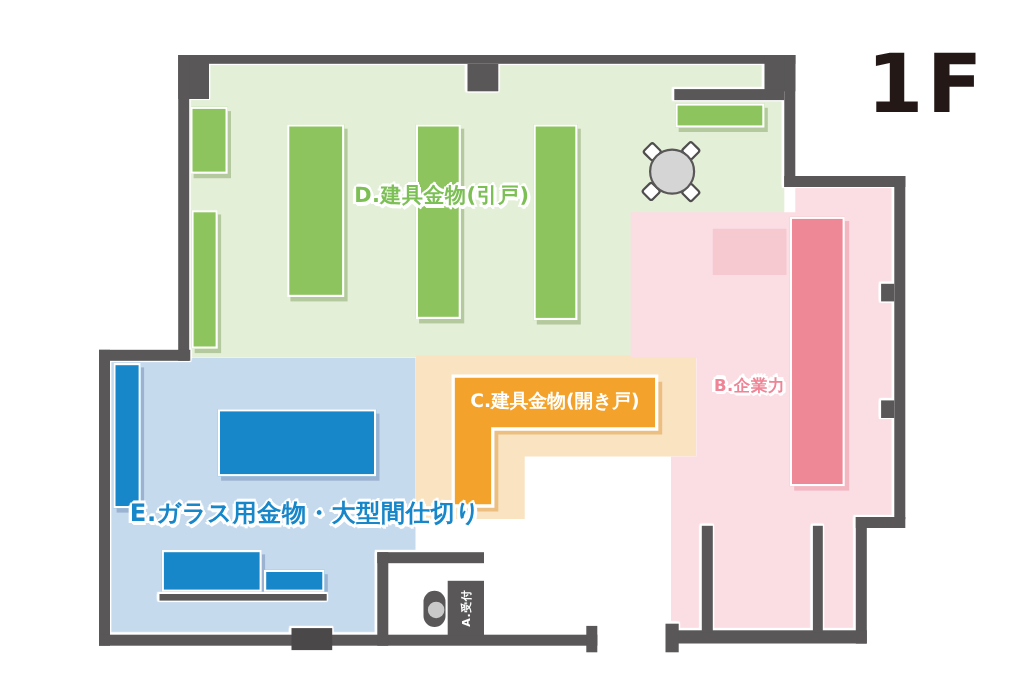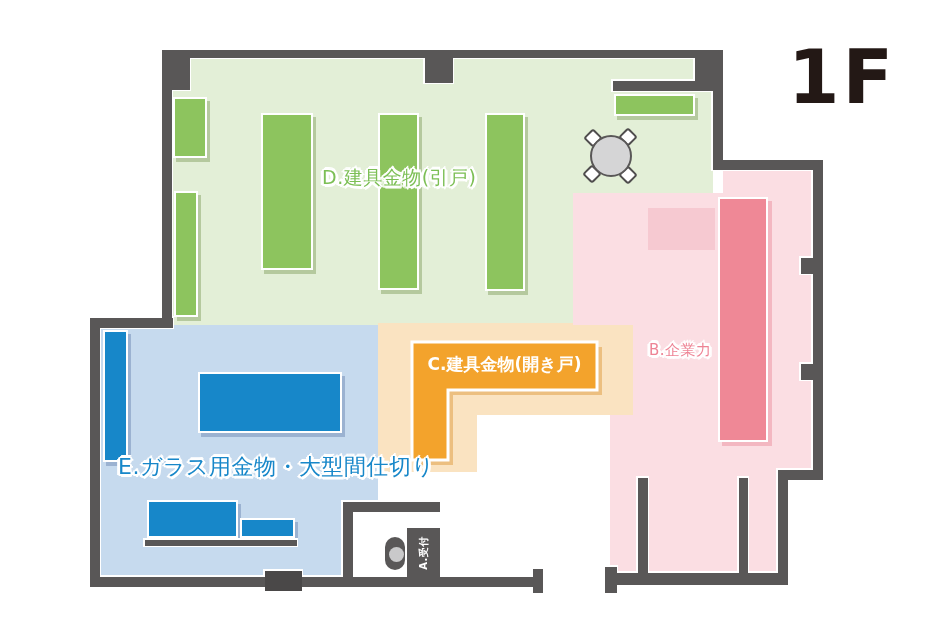--- a/index.html
+++ b/index.html
@@ -34,21 +34,21 @@
   .chair{position:absolute;width:14px;height:14px;background:#fff;border:2.5px solid #4f4d4d;
     border-radius:3px;transform:rotate(45deg);box-sizing:border-box;}
   .person-body{position:absolute;left:385px;top:537px;width:20px;height:33px;border-radius:10px;
     background:var(--wall,#595757);}
   .person-head{position:absolute;left:389px;top:547px;width:15px;height:15px;border-radius:50%;
     background:var(--head_fill,#c9c9ca);}
   .desk{position:absolute;left:407px;top:528px;width:33px;height:50px;background:var(--wall,#595757);
     display:flex;align-items:center;justify-content:center;}
   .desk span{transform:rotate(-90deg);color:#fff;font-size:10px;font-weight:bold;white-space:nowrap;letter-spacing:0.5px;}
   
-  .zlabel{position:absolute;font-weight:normal;white-space:nowrap;letter-spacing:0.5px;
+  .zlabel{position:absolute;font-weight:bold;white-space:nowrap;letter-spacing:0.5px;
     text-shadow:2px 0 0 #fff,-2px 0 0 #fff,0 2px 0 #fff,0 -2px 0 #fff,
       1.5px 1.5px 0 #fff,-1.5px 1.5px 0 #fff,1.5px -1.5px 0 #fff,-1.5px -1.5px 0 #fff,
       3px 1px 0 #fff,-3px 1px 0 #fff,1px 3px 0 #fff,1px -3px 0 #fff;}
   .lbl-d{left:322px;top:165px;font-size:19px;color:var(--z-d-text,#7cbf55);}
   .lbl-b{left:649px;top:341px;font-size:15px;color:var(--z-b-text,#ee8495);}
   .lbl-e{left:118px;top:452px;font-size:22px;color:var(--z-e-text,#1787c9);}
   .lbl-c{left:412px;top:353px;width:185px;text-align:center;font-size:17px;color:var(--z-c-text,#ffffff);
     position:absolute;font-weight:bold;white-space:nowrap;}
   .floor-title{position:absolute;left:788px;top:6px;font-size:74px;font-weight:800;
     color:var(--floor_title,#231815);letter-spacing:3px;line-height:1;margin-top:34px;}

